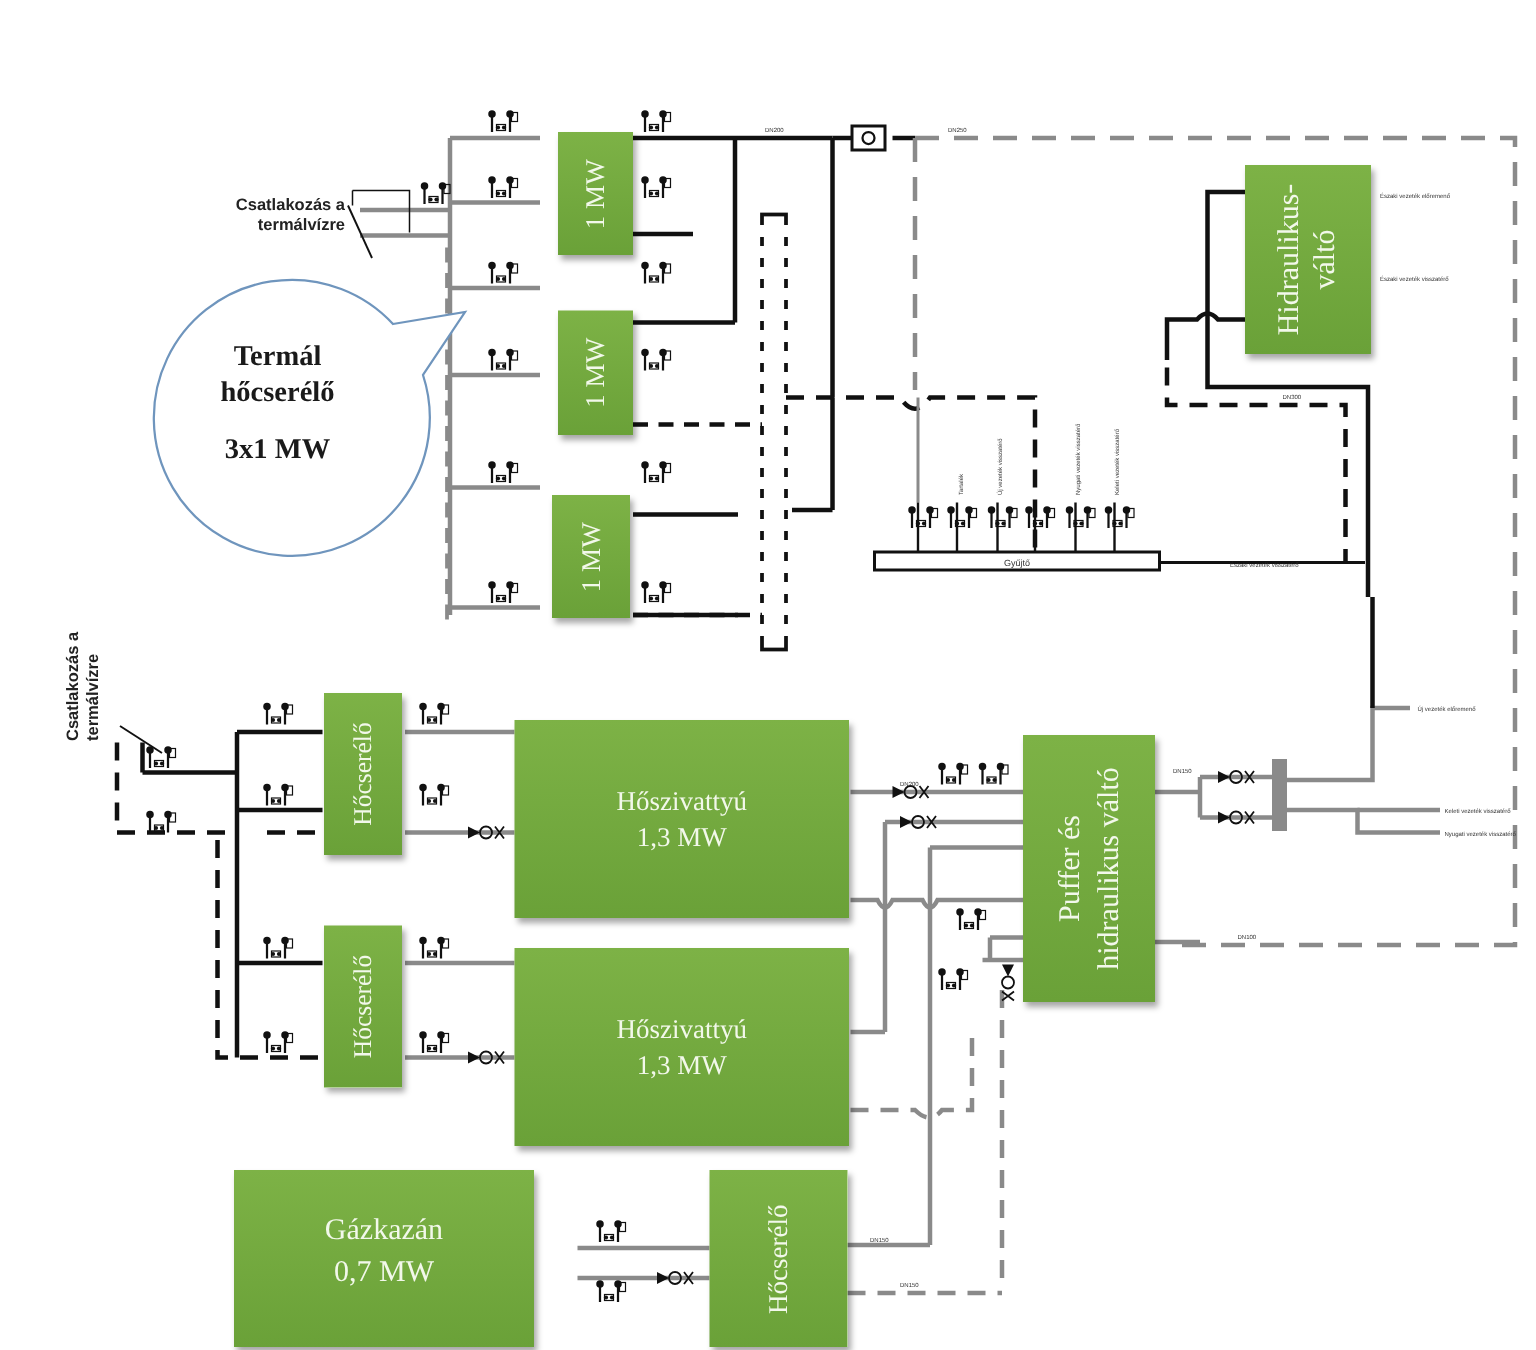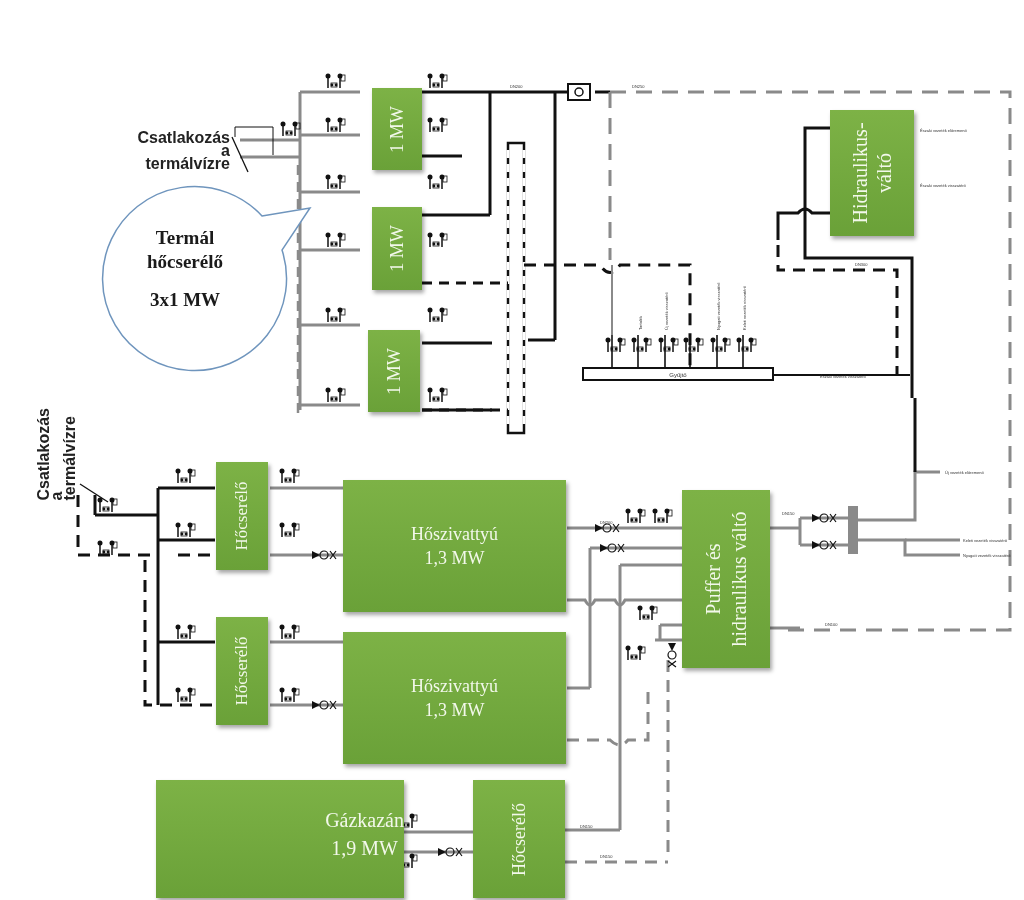--- a/index.html
+++ b/index.html
@@ -1,20 +1,20 @@
 <!DOCTYPE html>
 <html><head>
 <meta charset="utf-8">
 <style>
   html, body { margin:0; padding:0; background:#ffffff; }
   body { width:1024px; height:900px; position:relative; overflow:hidden; font-family:"Liberation Serif", serif; }
   #diagram { position:absolute; left:0; top:0; width:1024px; height:900px; }
   .gbox { position:absolute; background:linear-gradient(180deg,#7db246 0%,#6aa138 100%); box-shadow:2px 3px 4px rgba(0,0,0,0.35); color:#f2f8ea; display:flex; align-items:center; justify-content:center; text-align:center; font-family:"Liberation Serif", serif; }
   .vtext { transform:rotate(-90deg); white-space:nowrap; }
-  .lbl { position:absolute; font-family:"Liberation Sans", sans-serif; font-weight:bold; color:#222; font-size:16px; line-height:13px; }
+  .lbl { position:absolute; font-family:"Liberation Sans", sans-serif; font-weight:bold; color:#222; font-size:11px; line-height:13px; }
   .tiny { font-family:"Liberation Sans", sans-serif; font-size:4px; fill:#333; }
   .callout-text { position:absolute; font-family:"Liberation Serif", serif; color:#1a1a1a; text-align:center; font-size:19px; line-height:24px;font-weight:bold; }
 </style>
 </head>
 <body>
 
 <svg id="diagram" viewBox="0 0 1024 900" xmlns="http://www.w3.org/2000/svg">
   <defs>
     <g id="valvegrp">
 
@@ -289,18 +289,18 @@
   </div>
 </div>
 
 <div class="gbox" style="left:682px;top:490px;width:88px;height:178px;font-size:20px;">
   <div class="vtext" style="line-height:26px;">
     <div>Puffer és</div>
     <div>hidraulikus váltó</div>
   </div>
 </div>
 
-<div class="gbox" style="left:156px;top:780px;width:248px;height:118px;font-size:20px;line-height:28px;align-items:flex-start;justify-content:flex-end;">
+<div class="gbox" style="left:156px;top:780px;width:200px;height:118px;font-size:20px;line-height:28px;align-items:flex-start;">
   <div style="margin-top:26px;">
     <div>Gázkazán</div>
-    <div>1,9 MW</div>
+    <div>0,7 MW</div>
   </div>
 </div>
 
 </body></html>

